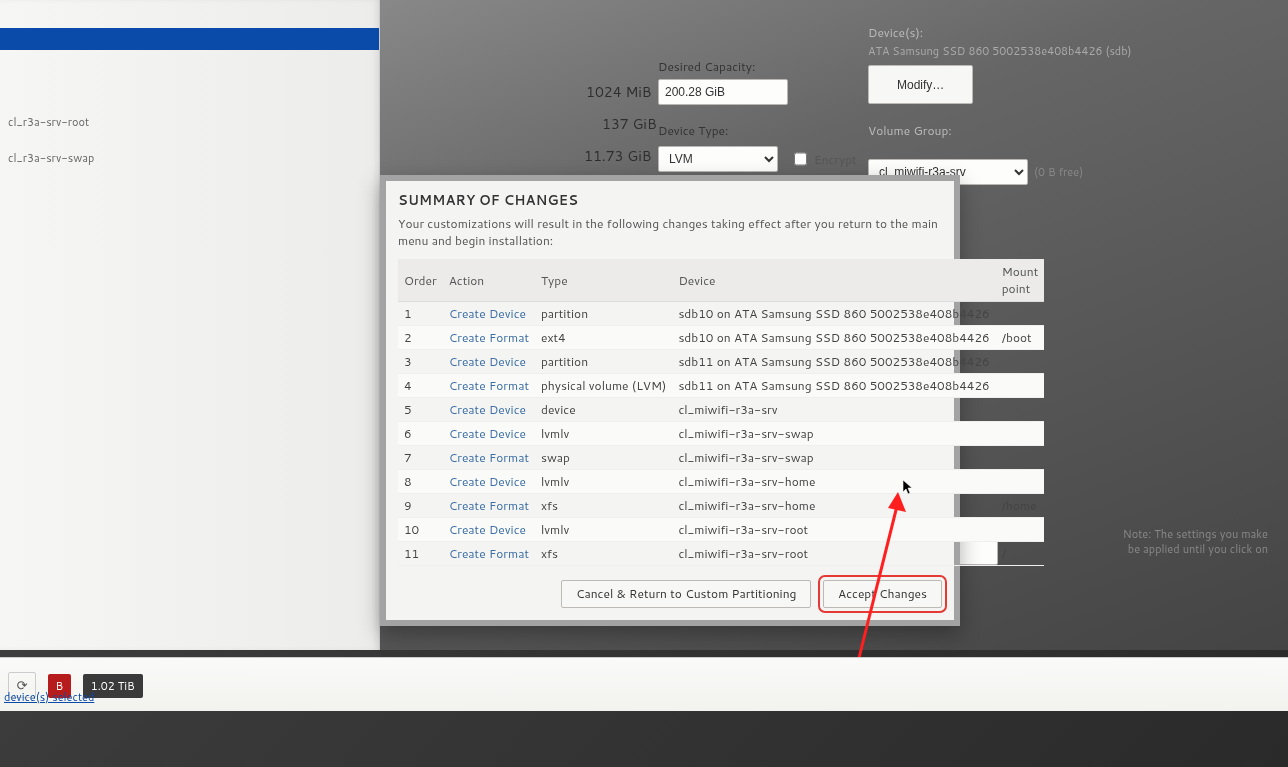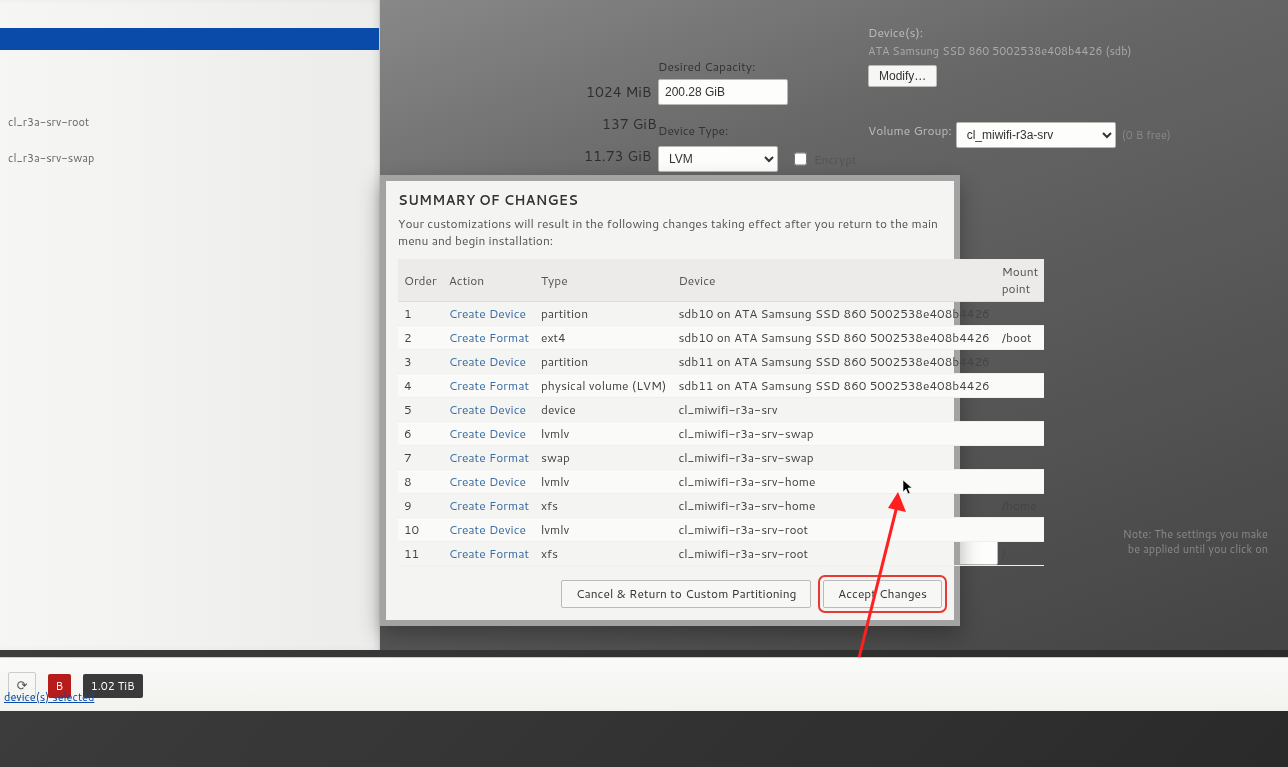--- a/index.html
+++ b/index.html
@@ -66,24 +66,24 @@
     </div>
   </div>
 
   <div class="lbl-row" style="left:278px;top:172px;color:#555">
       <span>File System:</span>
     </div>
 
   <div class="lbl-row" style="left:488px;top:24px;flex-direction:column;align-items:flex-start;gap:2px;color:#bbb">
     <span>Device(s):</span>
     <span style="font-size:11px;color:#aaa;white-space:pre-line">ATA Samsung SSD 860 5002538e408b4426 (sdb)</span>
-    <button class="dlg-btn" style="margin:4px 0 0 0;height:22px;line-height:20px;padding:0 10px">Modify…</button>
-  </div>
-
-  <div class="lbl-row field-box" style="left:488px;top:122px;flex-direction:row;align-items:flex-start;gap:4px;color:#bbb">
+    <button class="dlg-btn" style="margin:4px 0 0 0;height:39px;line-height:20px;padding:0 28px">Modify…</button>
+  </div>
+
+  <div class="lbl-row field-box" style="left:488px;top:122px;flex-direction:column;align-items:flex-start;gap:20px;color:#bbb">
     <span>Volume Group:</span>
     <div style="display:flex;align-items:center">
       <select style="width:160px"><option>cl_miwifi-r3a-srv</option></select>
       <span style="font-size:11px;color:#888;margin-left:6px">(0 B free)</span>
     </div>
   </div>
 
   <div class="lbl-row field-box" style="left:278px;top:518px;flex-direction:column;align-items:flex-start;gap:4px;color:#555">
     <span>Label:</span>
     <input style="width: 130px;">

